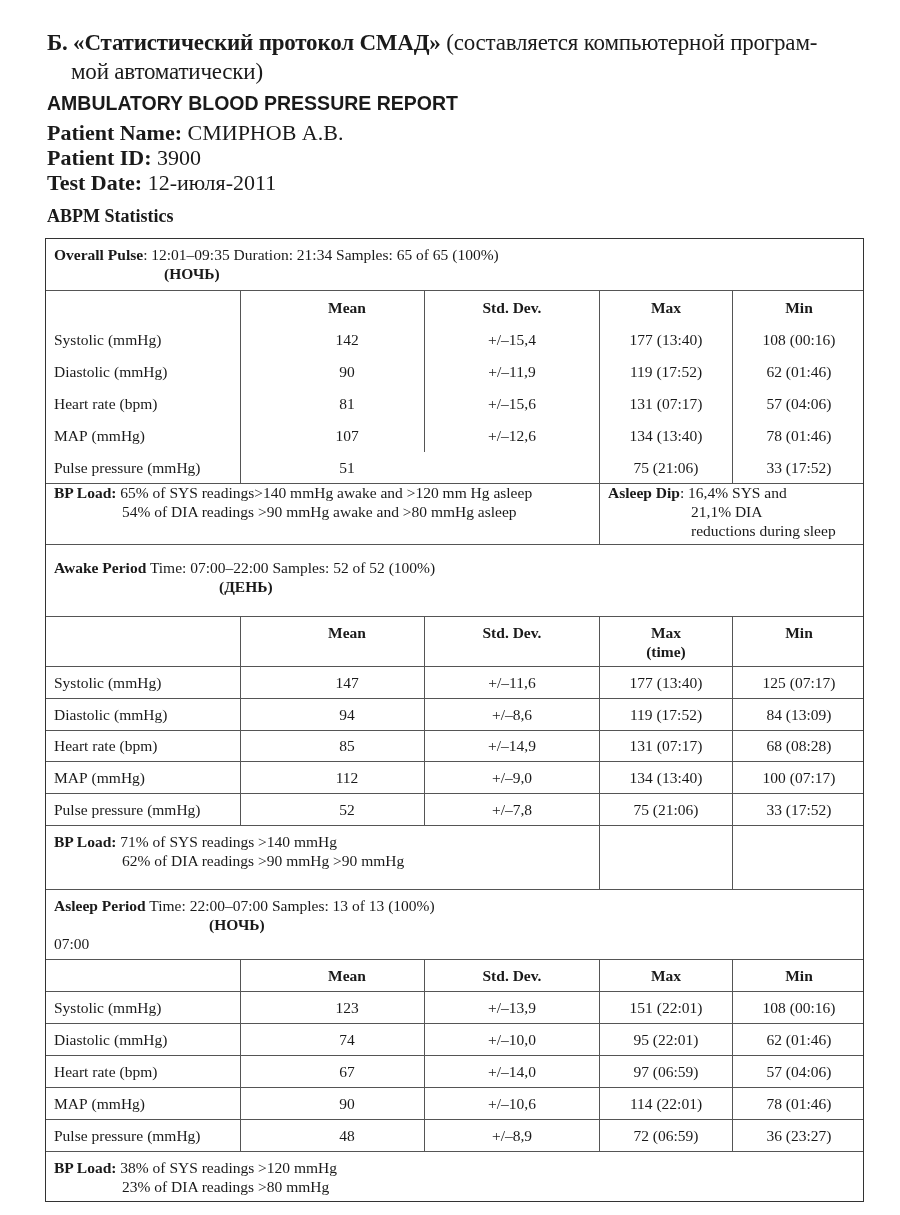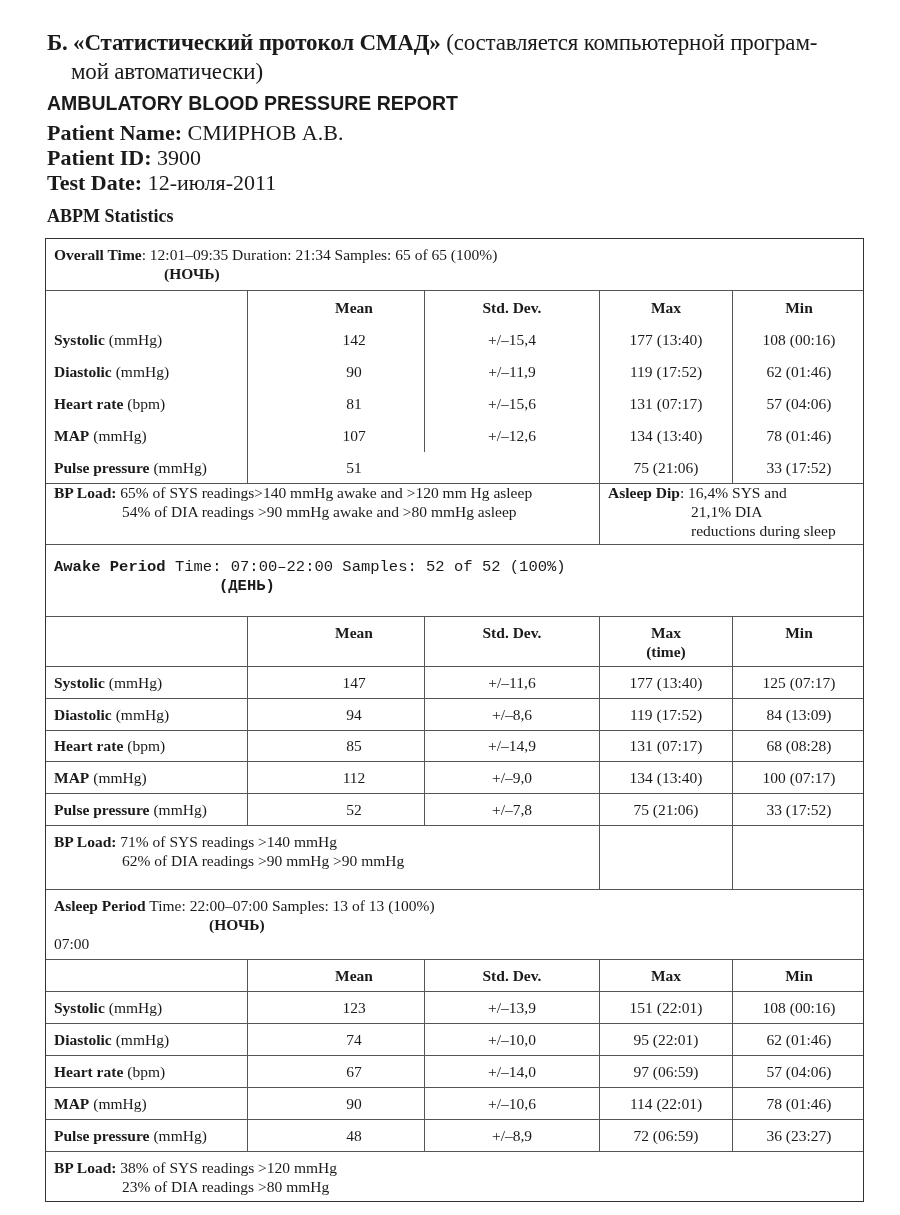--- a/index.html
+++ b/index.html
@@ -32,25 +32,25 @@
   }
   .row { position: absolute; left: 0; right: 0; border-bottom: 1.2px solid #555; box-sizing: border-box; }
   .row.nob { border-bottom: none; }
   .cell {
     position: absolute; top: 0; bottom: 0; box-sizing: border-box;
     font-size: 15.5px; display: flex; align-items: center; justify-content: center;
   }
   .cell.lbl { justify-content: flex-start; padding-left: 8px; }
   .cell.vline { border-left: 1.2px solid #555; }
   .c0 { left: 0; width: 201px; }
-  .c1 { left: 201px; width: 177px; padding-left: 36px; }
+  .c1 { left: 194px; width: 177px; padding-left: 36px; }
   .c2 { left: 378px; width: 175px; }
   .c3 { left: 553px; width: 133px; }
   .c4 { left: 686px; width: 133px; }
-  .cell b { font-weight: bold; margin-right: 4px; }
+  .cell b { font-weight: normal; margin-right: 4px; }
   .hdr { font-weight: bold; text-align: center; line-height: 19px; }
   .hdr.top { align-items: flex-start; padding-top: 6px; }
 
   .section-title { padding: 6px 8px; font-size: 15.5px; line-height: 19px; }
   .section-title b { font-weight: bold; }
   .section-title .ru { display: block; font-weight: bold; }
   .section-title .extra { display: block; }
 
   .load { padding: 6px 8px; font-size: 15.5px; line-height: 19px; }
   .load b { font-weight: bold; }
@@ -69,21 +69,21 @@
 </div>
 <div class="report-title">AMBULATORY BLOOD PRESSURE REPORT</div>
 <div class="meta m1"><b>Patient Name:</b><span> СМИРНОВ А.В.</span></div>
 <div class="meta m2"><b>Patient ID:</b><span> 3900</span></div>
 <div class="meta m3"><b>Test Date:</b><span> 12-июля-2011</span></div>
 <div class="abpm-heading">ABPM Statistics</div>
 
 <div class="frame">
 
   <div class="row section-title" style="top:0;height:52px;">
-    <b>Overall Time</b><span>: 12:01–09:35 Duration: 21:34 Samples: 65 of 65 (100%)</span>
+    <b>Overall Pulse</b><span>: 12:01–09:35 Duration: 21:34 Samples: 65 of 65 (100%)</span>
     <span class="ru" style="padding-left:110px;">(НОЧЬ)</span>
   </div>
   <div class="row nob" style="top:52px;height:33px;">
     <div class="cell c0"></div>
     <div class="cell c1 vline hdr">Mean</div>
     <div class="cell c2 vline hdr">Std. Dev.</div>
     <div class="cell c3 vline hdr">Max</div>
     <div class="cell c4 vline hdr">Min</div>
   </div>
   <div class="row nob" style="top:85px;height:32px;">
@@ -140,21 +140,21 @@
       <b>BP Load:</b><span> 65% of SYS readings&gt;140 mmHg awake and &gt;120 mm Hg asleep</span>
       <span class="l2">54% of DIA readings &gt;90 mmHg awake and &gt;80 mmHg asleep</span>
     </div>
     <div class="dip">
       <b>Asleep Dip</b><span>: 16,4% SYS and</span>
       <span class="d2">21,1% DIA</span>
       <span class="d2">reductions during sleep</span>
     </div>
   </div>
 
-  <div class="row section-title" style="top:313px;height:65px;font-family:Liberation Mono, monospace;">
+  <div class="row section-title" style="top:313px;height:65px;">
     <b>Awake Period</b><span> Time: 07:00–22:00 Samples: 52 of 52 (100%)</span>
     <span class="ru" style="padding-left:165px;">(ДЕНЬ)</span>
   </div>
   <div class="row" style="top:378px;height:50px;">
     <div class="cell c0"></div>
     <div class="cell c1 vline hdr top">Mean</div>
     <div class="cell c2 vline hdr top">Std. Dev.</div>
     <div class="cell c3 vline hdr top" style="white-space:pre-line;">Max
 (time)</div>
     <div class="cell c4 vline hdr top">Min</div>

